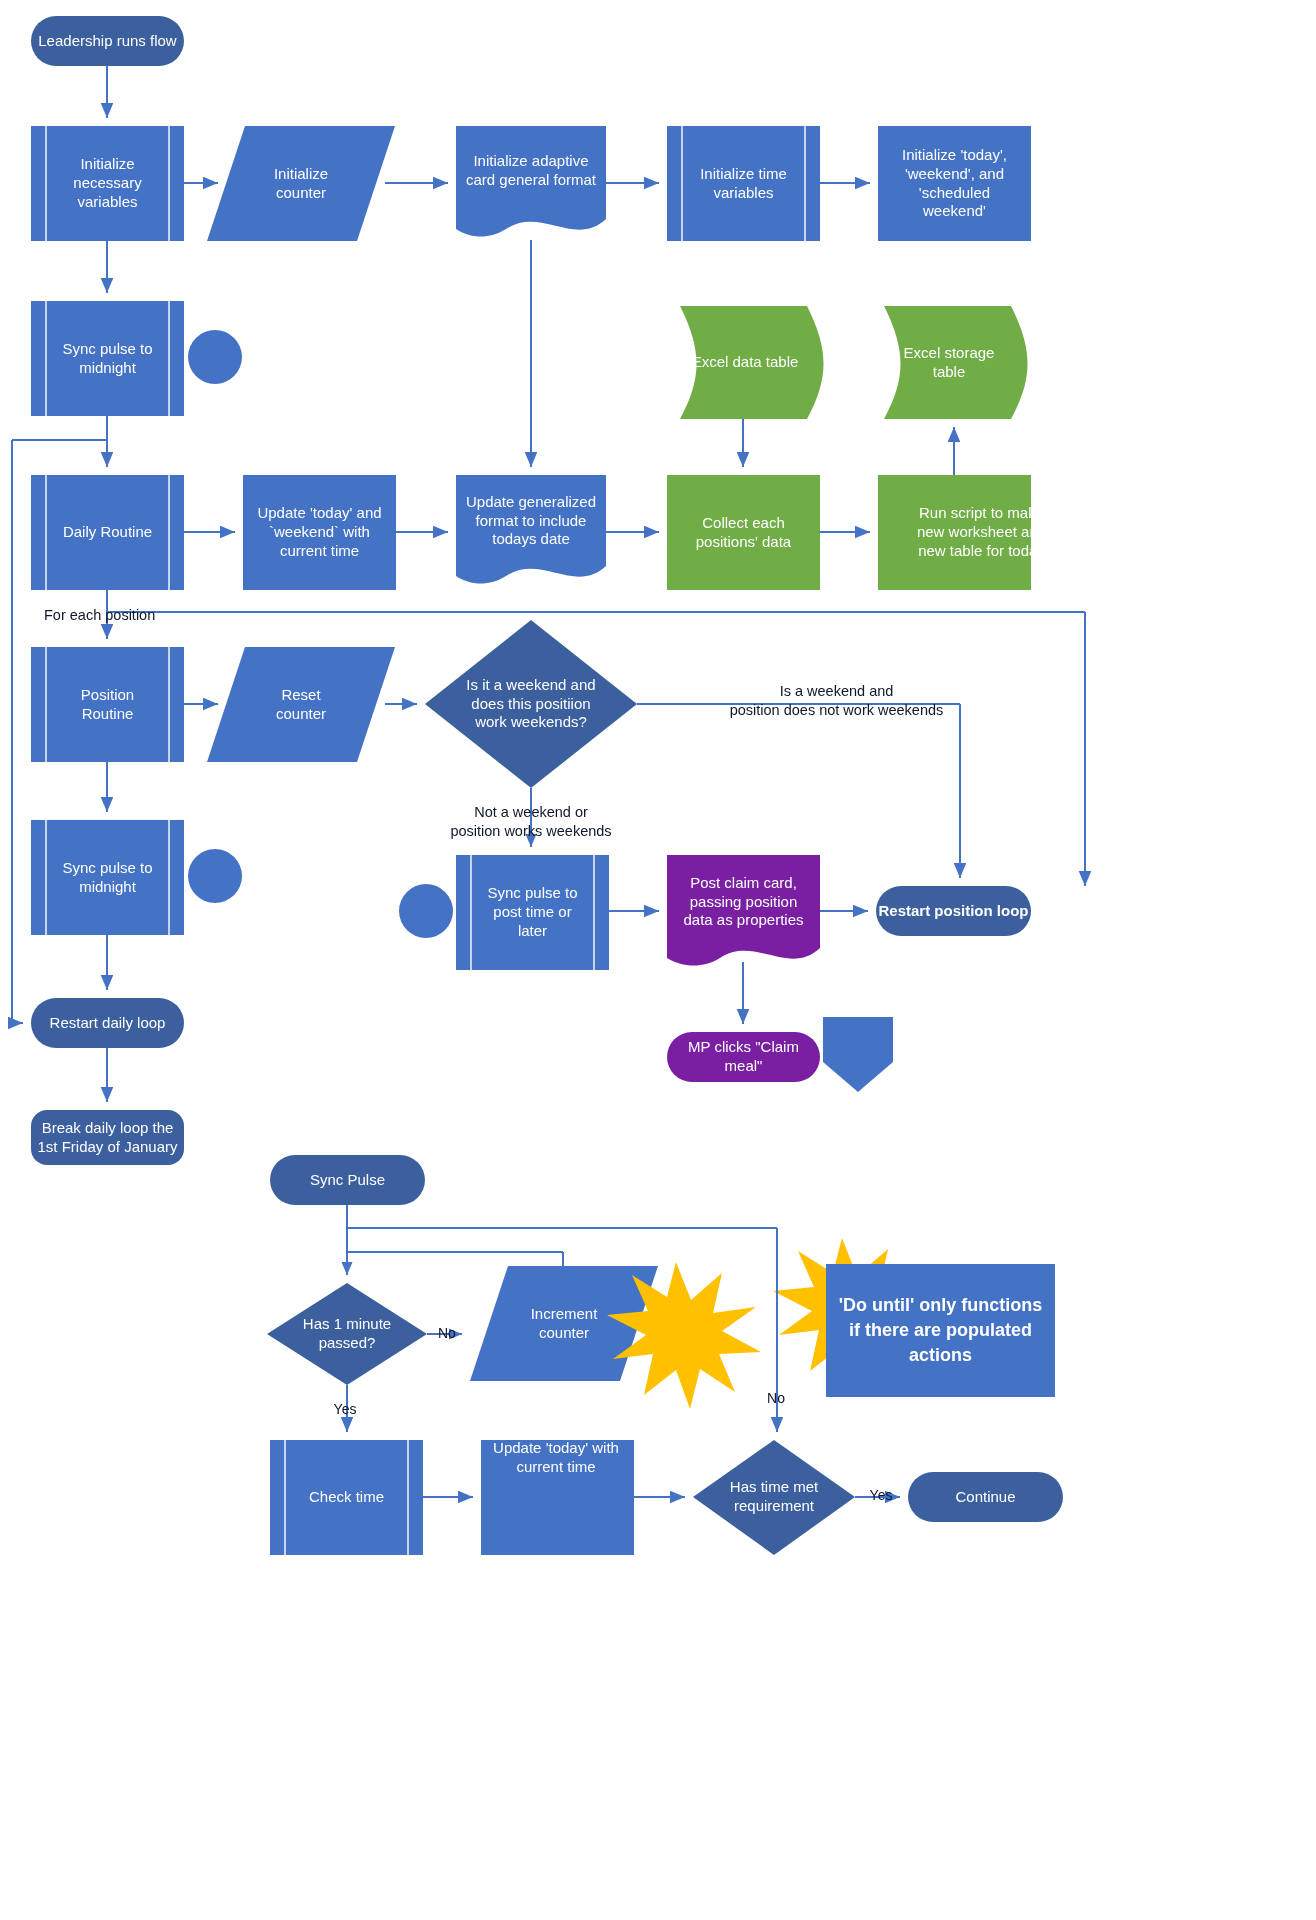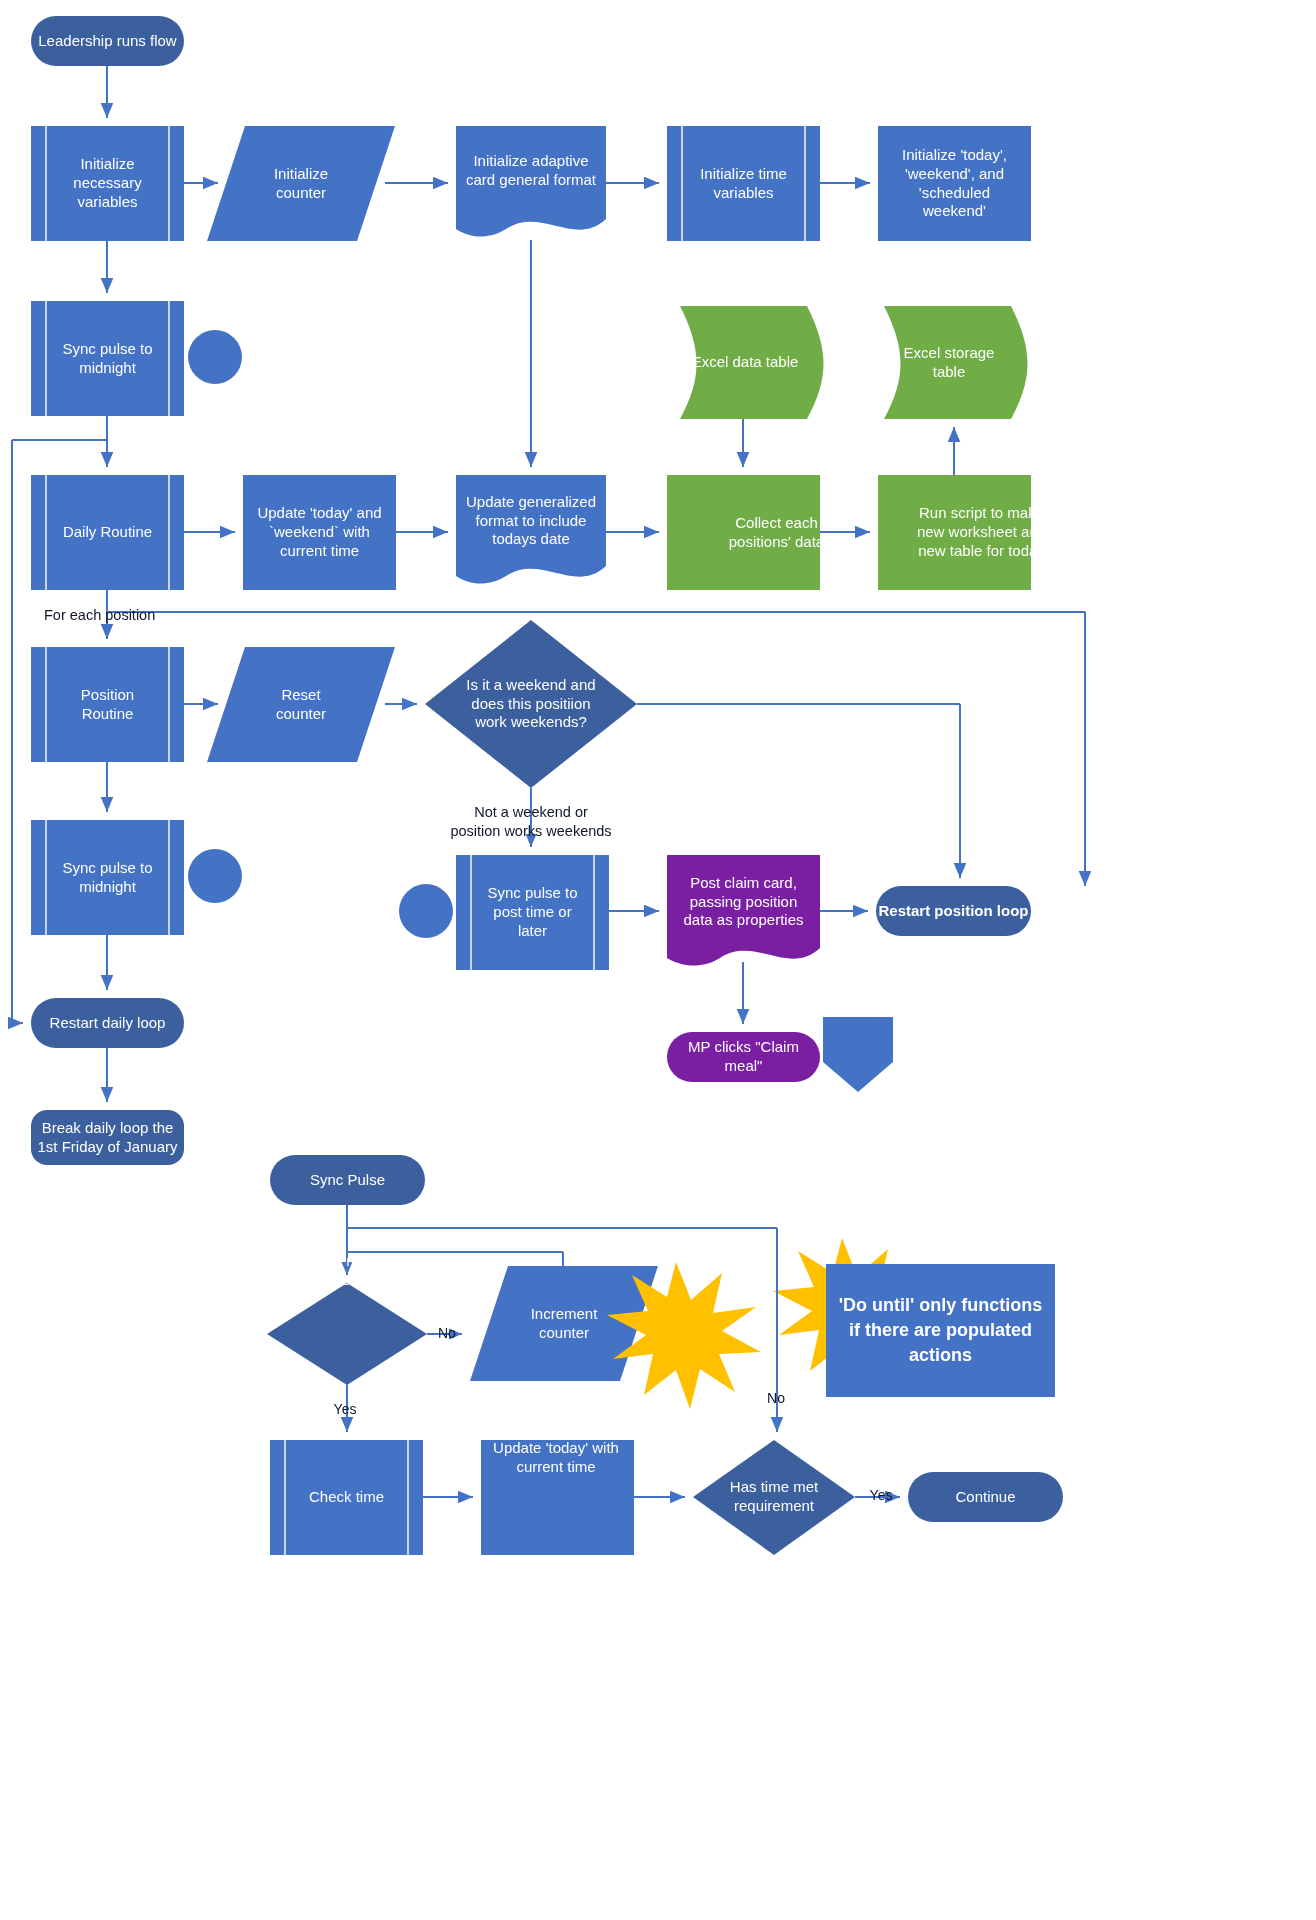--- a/index.html
+++ b/index.html
@@ -277,21 +277,21 @@
   <div class="nodeLabel" style="left:889px;top:306px;width:120px;height:113px;">Excel storage
 table</div>
 
   <div class="nodeLabel" style="left:46px;top:475px;width:123px;height:115px;">Daily Routine</div>
   <div class="nodeLabel" style="left:243px;top:475px;width:153px;height:115px;">Update 'today' and
 `weekend` with
 current time</div>
   <div class="nodeLabel" style="left:456px;top:475px;width:150px;height:92px;">Update generalized
 format to include
 todays date</div>
-  <div class="nodeLabel" style="left:667px;top:475px;width:153px;height:115px;padding-left:33px;">Collect each
+  <div class="nodeLabel" style="left:667px;top:475px;width:153px;height:115px;">Collect each
 positions' data</div>
   <div class="nodeLabel" style="left:878px;top:475px;width:153px;height:115px;padding-left:27px;">Run script to make
 new worksheet and
 new table for today</div>
 
   <div class="nodeLabel" style="left:46px;top:647px;width:123px;height:115px;">Position
 Routine</div>
   <div class="nodeLabel" style="left:232px;top:647px;width:138px;height:115px;">Reset
 counter</div>
   <div class="nodeLabel" style="left:433px;top:655px;width:196px;height:98px;">Is it a weekend and
@@ -309,36 +309,38 @@
   <div class="nodeLabel" style="left:876px;top:886px;width:155px;height:50px;font-weight:bold;">Restart position loop</div>
 
   <div class="nodeLabel" style="left:667px;top:1029px;width:153px;height:56px;">MP clicks "Claim
 meal"</div>
 
   <div class="nodeLabel" style="left:31px;top:998px;width:153px;height:50px;">Restart daily loop</div>
   <div class="nodeLabel" style="left:31px;top:1110px;width:153px;height:55px;">Break daily loop the
 1st Friday of January</div>
 
   <div class="nodeLabel" style="left:270px;top:1155px;width:155px;height:50px;">Sync Pulse</div>
-  <div class="nodeLabel" style="left:272px;top:1237px;width:150px;height:68px;">Has 1 minute
+  <div class="nodeLabel" style="left:272px;top:1300px;width:150px;height:68px;">Has 1 minute
 passed?</div>
   <div class="nodeLabel" style="left:495px;top:1266px;width:138px;height:115px;">Increment
 counter</div>
   <div class="nodeLabel" style="left:285px;top:1440px;width:123px;height:115px;">Check time</div>
   <div class="nodeLabel" style="left:481px;top:1400px;width:150px;height:115px;">Update 'today' with
 current time</div>
   <div class="nodeLabel" style="left:701px;top:1467px;width:146px;height:60px;">Has time met
 requirement</div>
   <div class="nodeLabel" style="left:908px;top:1472px;width:155px;height:50px;">Continue</div>
 
   <div class="noteLabel" style="left:831px;top:1264px;width:219px;height:133px;font-weight:bold;">'Do until' only functions
 if there are populated
 actions</div>
 
   <div class="edgeLabel" style="left:44px;top:606px;width:170px;text-align:left;">For each position</div>
+  <div class="edgeLabel" style="left:664px;top:682px;width:345px;">Is a weekend and
+position does not work weekends</div>
   <div class="edgeLabel" style="left:420px;top:803px;width:222px;">Not a weekend or
 position works weekends</div>
   <div class="edgeLabel small" style="left:438px;top:1324px;width:30px;text-align:left;">No</div>
   <div class="edgeLabel small" style="left:325px;top:1400px;width:40px;">Yes</div>
   <div class="edgeLabel small" style="left:758px;top:1389px;width:36px;">No</div>
   <div class="edgeLabel small" style="left:861px;top:1486px;width:40px;">Yes</div>
 
 </div>
 
 </body></html>

